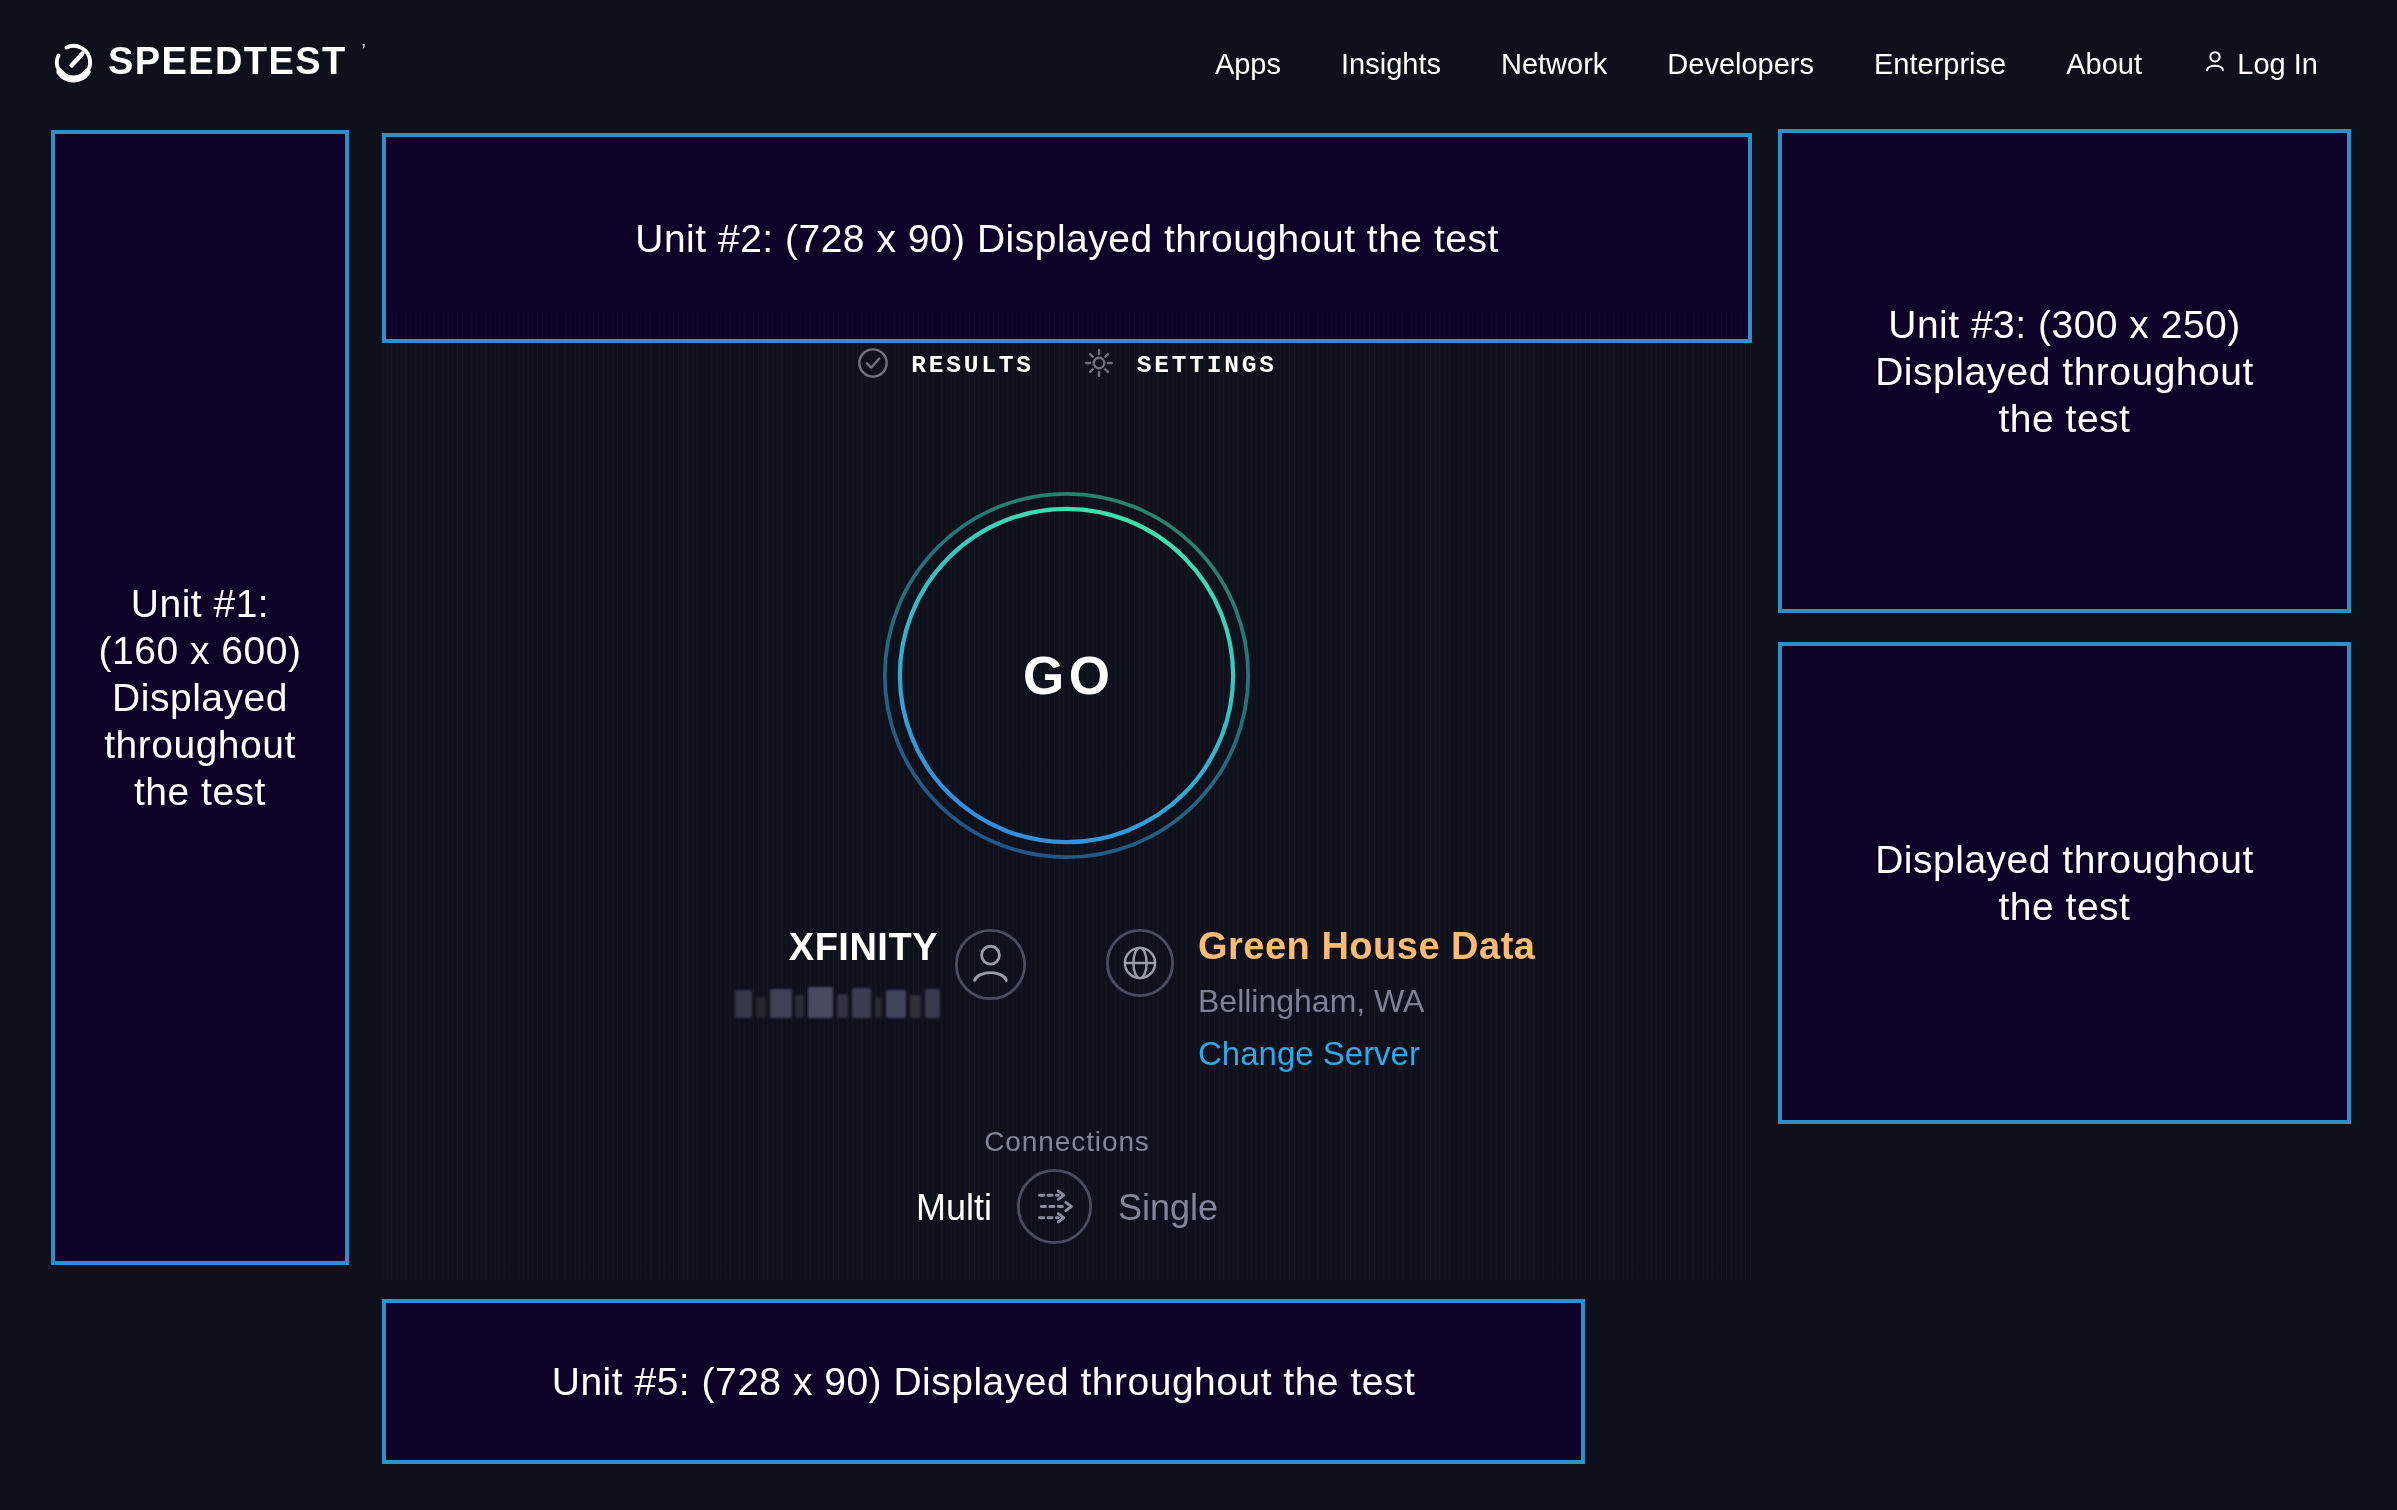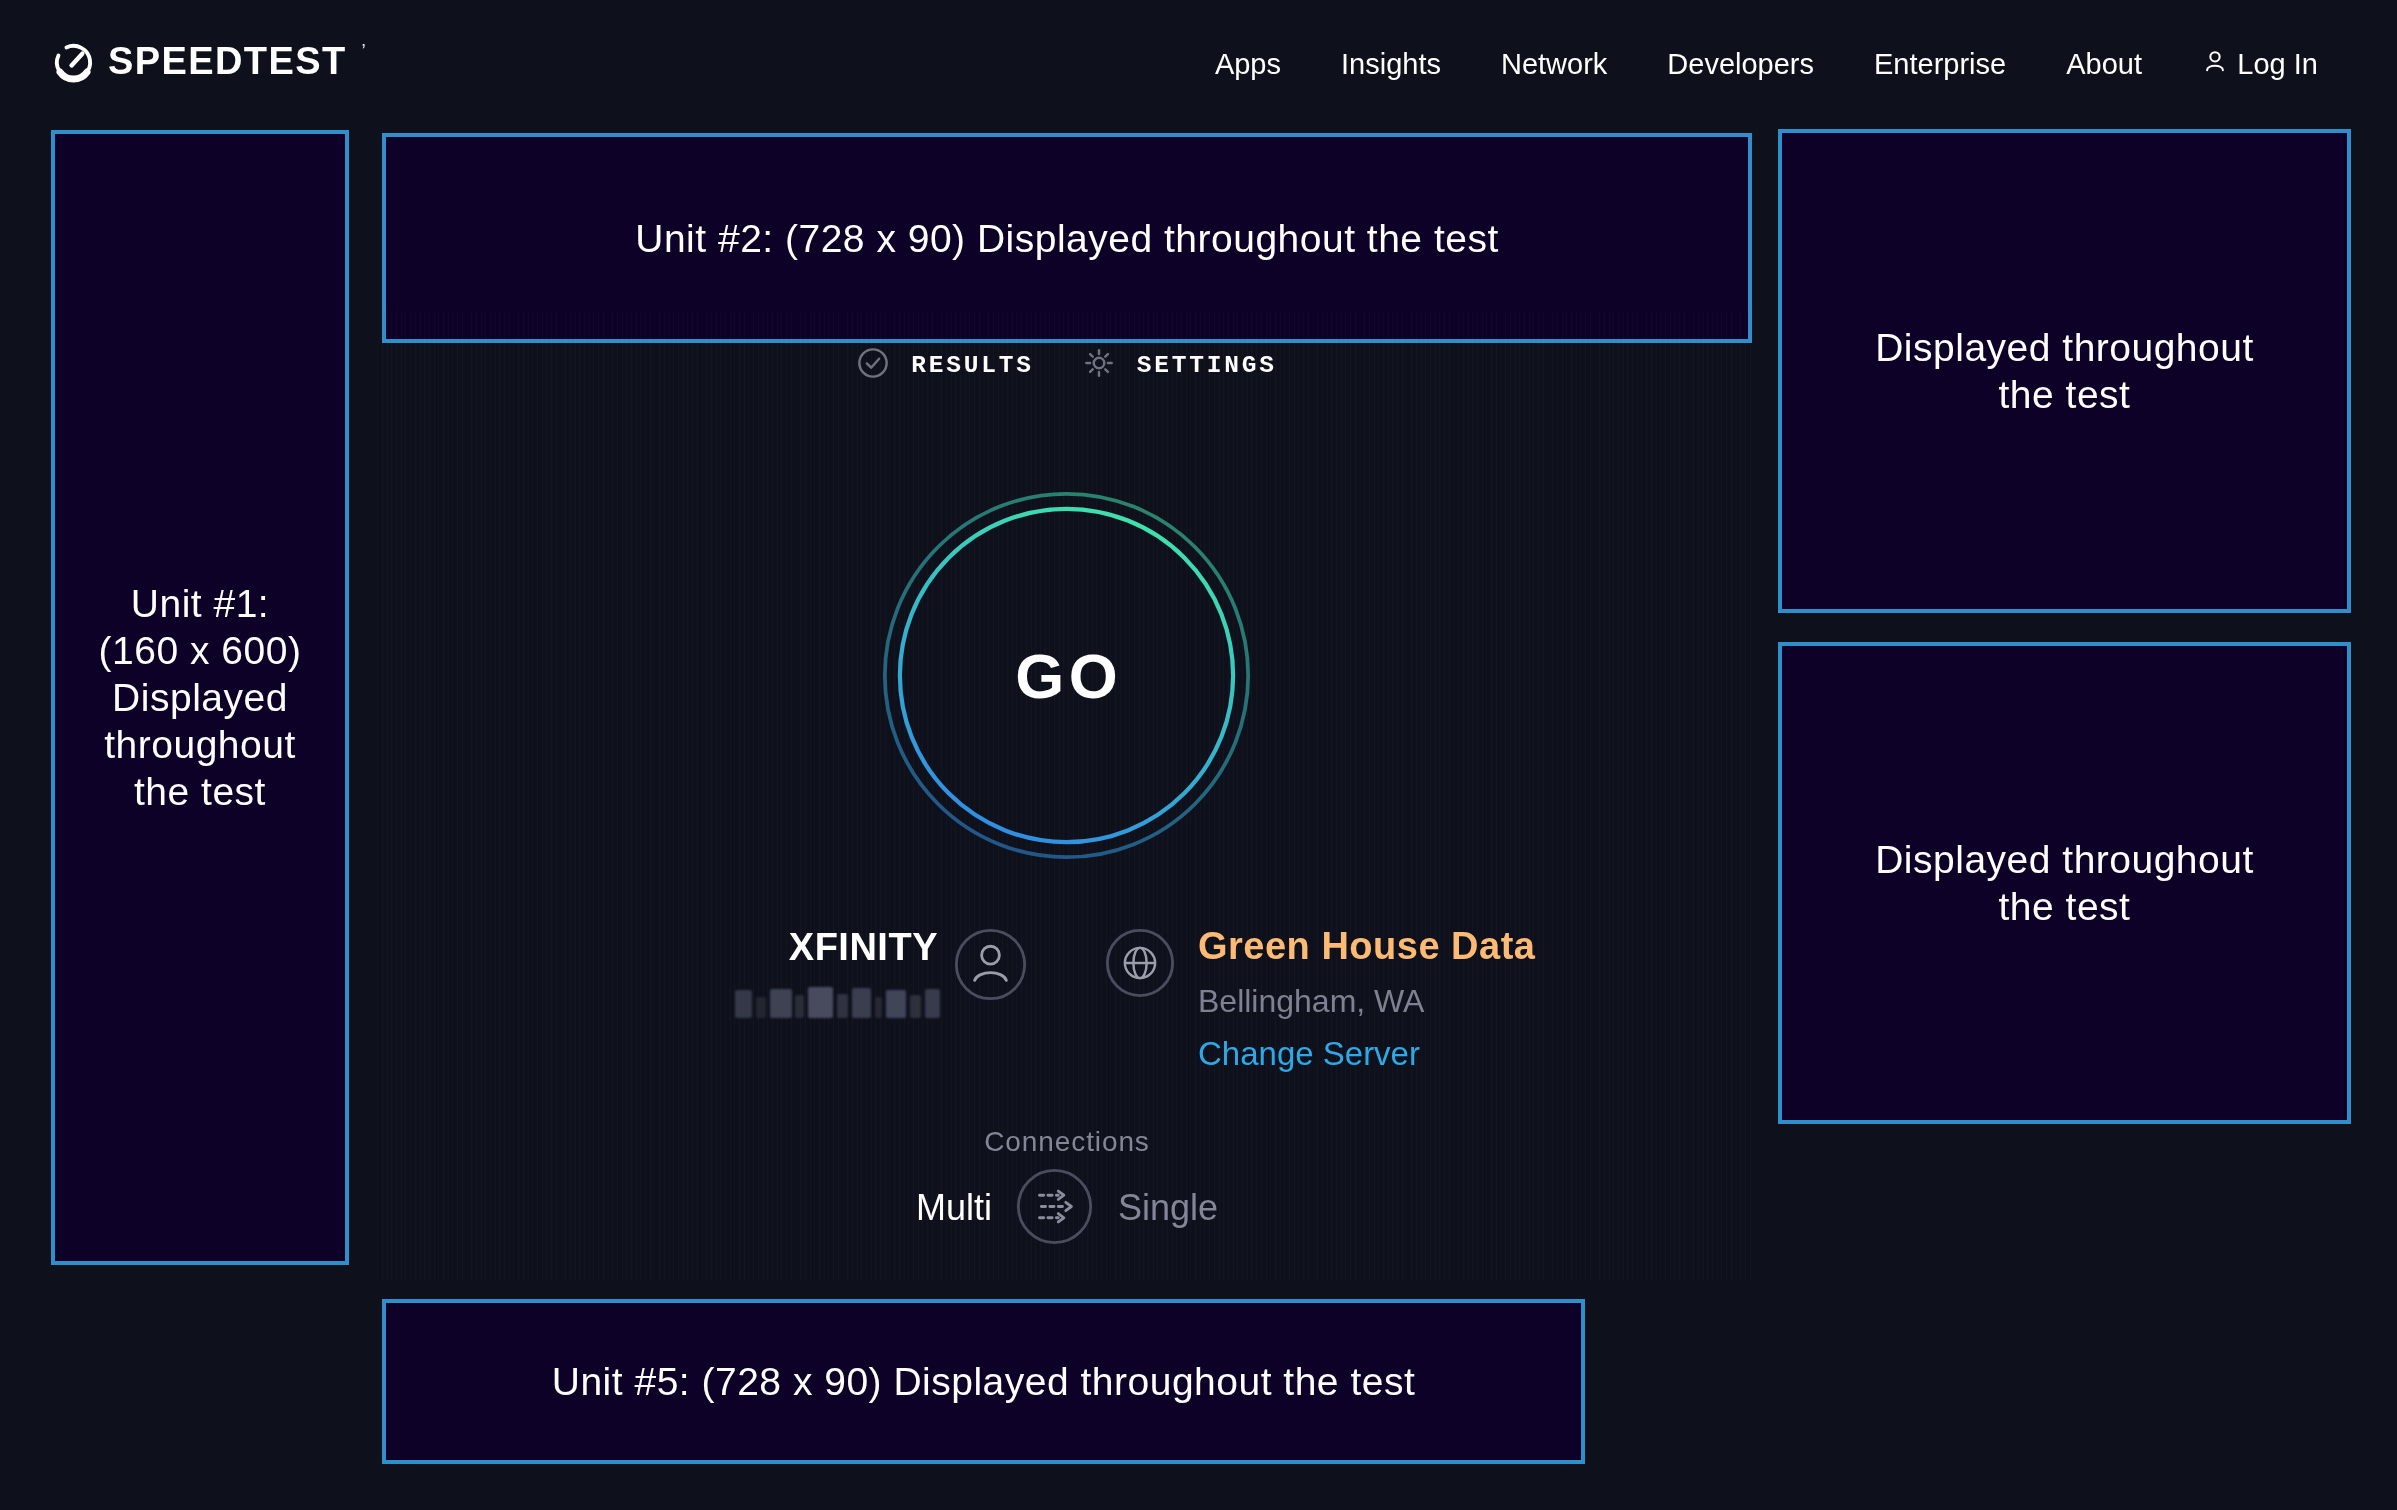--- a/index.html
+++ b/index.html
@@ -36,21 +36,21 @@
   .tabs { position:absolute; left:382px; top:347px; width:1370px;
           display:flex; justify-content:center; align-items:center; gap:49px; }
   .tab { display:flex; align-items:center; gap:22px; cursor:pointer;font-family:Liberation Mono, monospace; }
   .tab-label { color:#fff; font-size:24.5px; font-weight:700; letter-spacing:2.8px; }
 
   
   .go-wrap { position:absolute; left:882px; top:491px; width:369px; height:369px; cursor:pointer; }
   .go-wrap svg { position:absolute; left:0; top:0; }
   .go-label { position:absolute; left:0; top:0; width:100%; height:100%;
               display:flex; align-items:center; justify-content:center;
-              color:#fff; font-size:63px; font-weight:700; letter-spacing:4.7px; padding-left:4.7px; }
+              color:#fff; font-size:53px; font-weight:700; letter-spacing:4.7px; padding-left:4.7px; }
 
   
   .isp-name { position:absolute; left:697px; top:926px; width:241px; text-align:right;
               color:#fff; font-size:38px; font-weight:700; letter-spacing:0.5px; }
   .redacted { position:absolute; left:735px; top:986px; width:205px; height:32px;
               display:flex; align-items:flex-end; gap:3.8px; filter:blur(1.2px); overflow:hidden; }
   .redacted i { display:block; border-radius:1.9px; }
   .redacted i:nth-child(1){width:19px;height:28px;background:#343848;}
   .redacted i:nth-child(2){width:11.3px;height:21px;background:#23252f;}
   .redacted i:nth-child(3){width:24.5px;height:29px;background:#3e4253;}
@@ -121,20 +121,21 @@
     <div>Displayed</div>
     <div>throughout</div>
     <div>the test</div>
   </div>
 
   <div class="ad ad-2">
     <div>Unit #2: (728 x 90) Displayed throughout the test</div>
   </div>
 
   <div class="ad ad-3">
+    <div>Unit #3: (300 x 250)</div>
     <div>Displayed throughout</div>
     <div>the test</div>
   </div>
 
   <div class="ad ad-4">
     <div>Displayed throughout</div>
     <div>the test</div>
   </div>
 
   <div class="ad ad-5">

